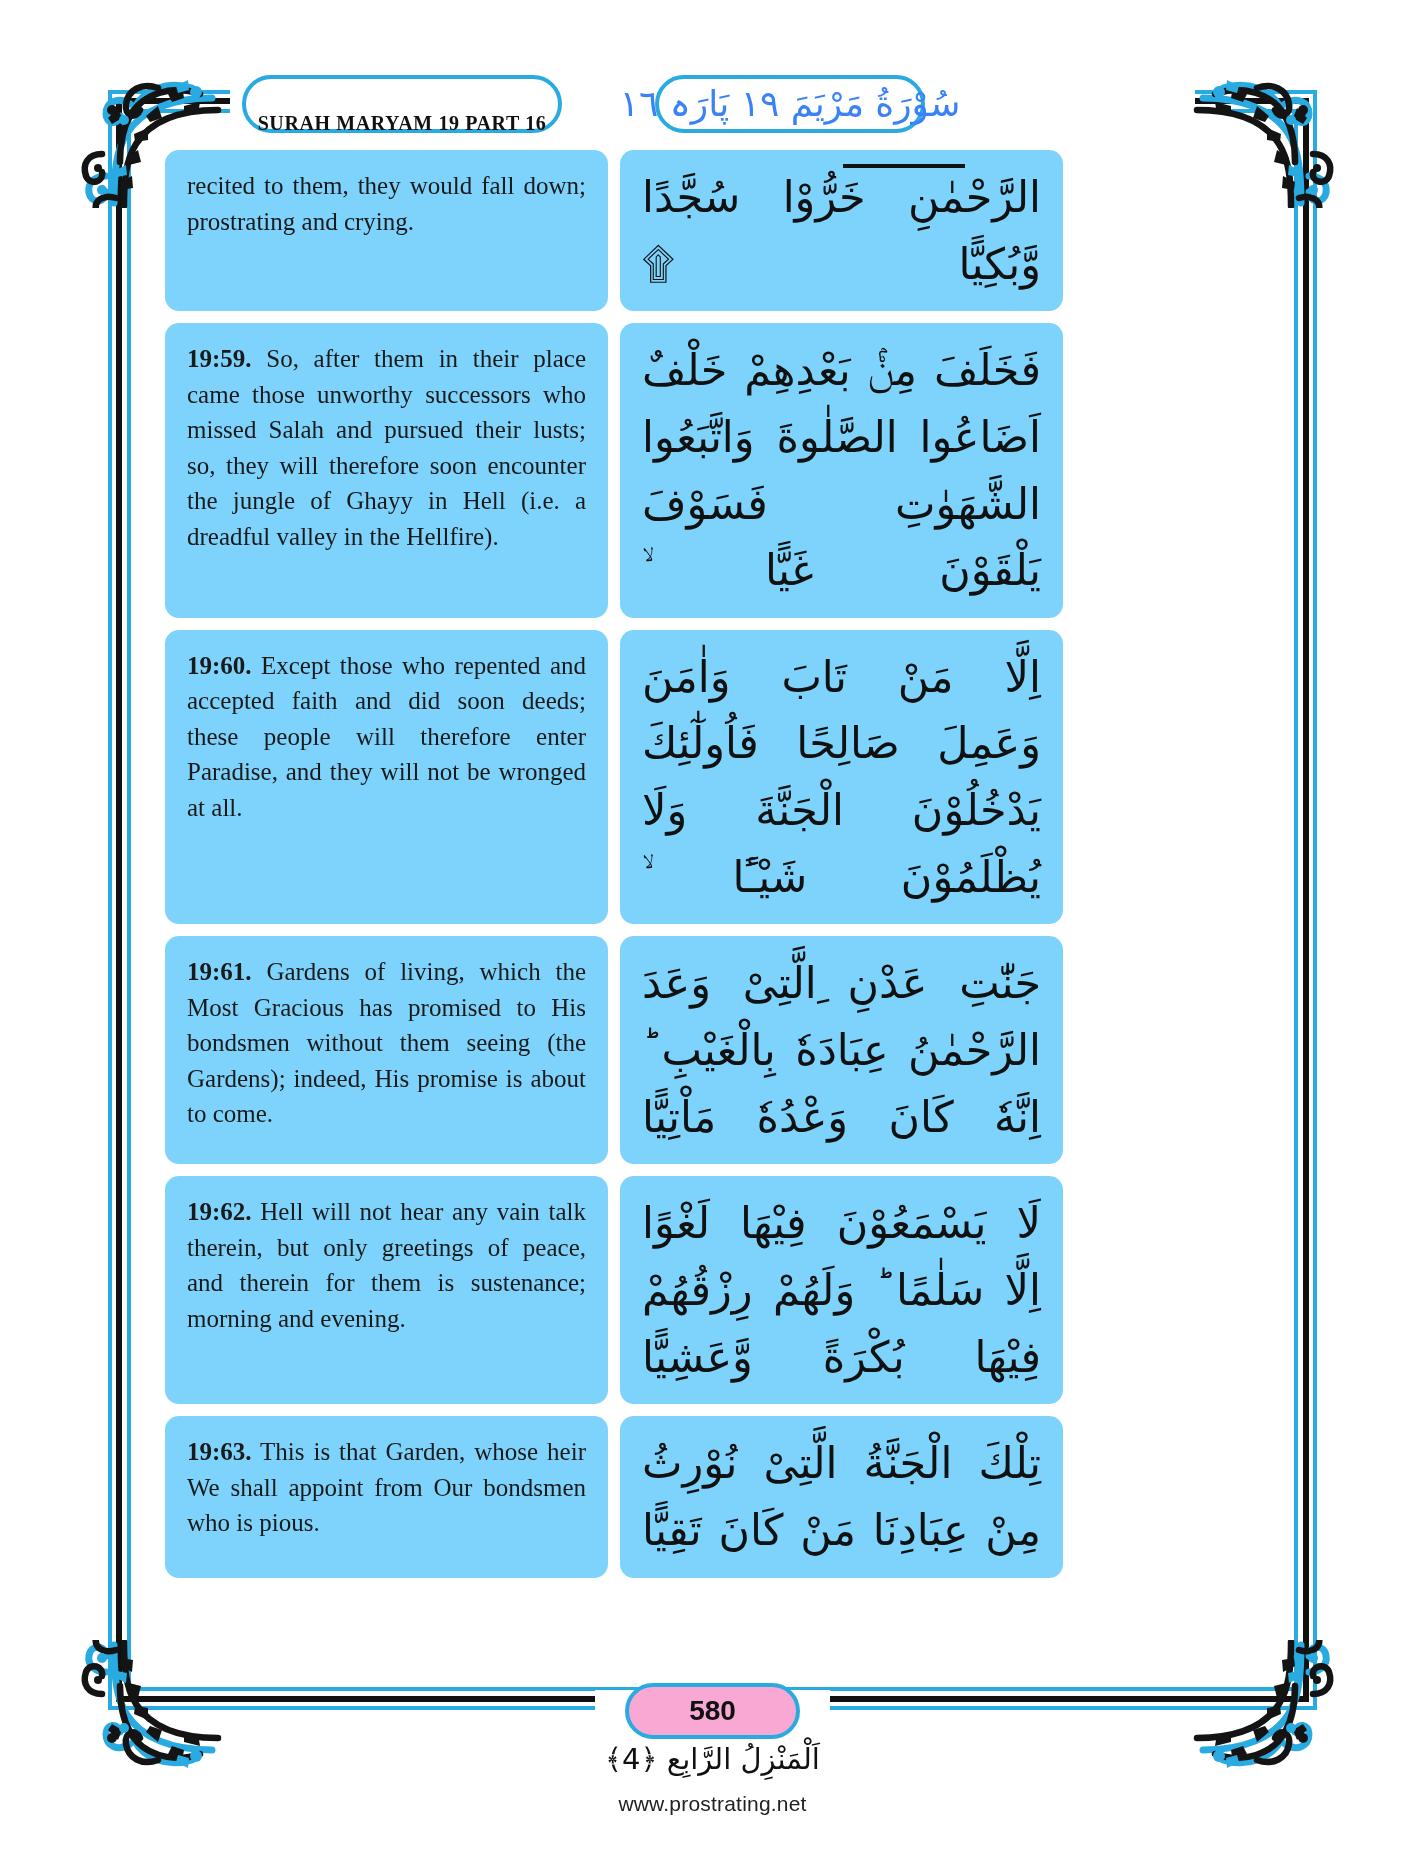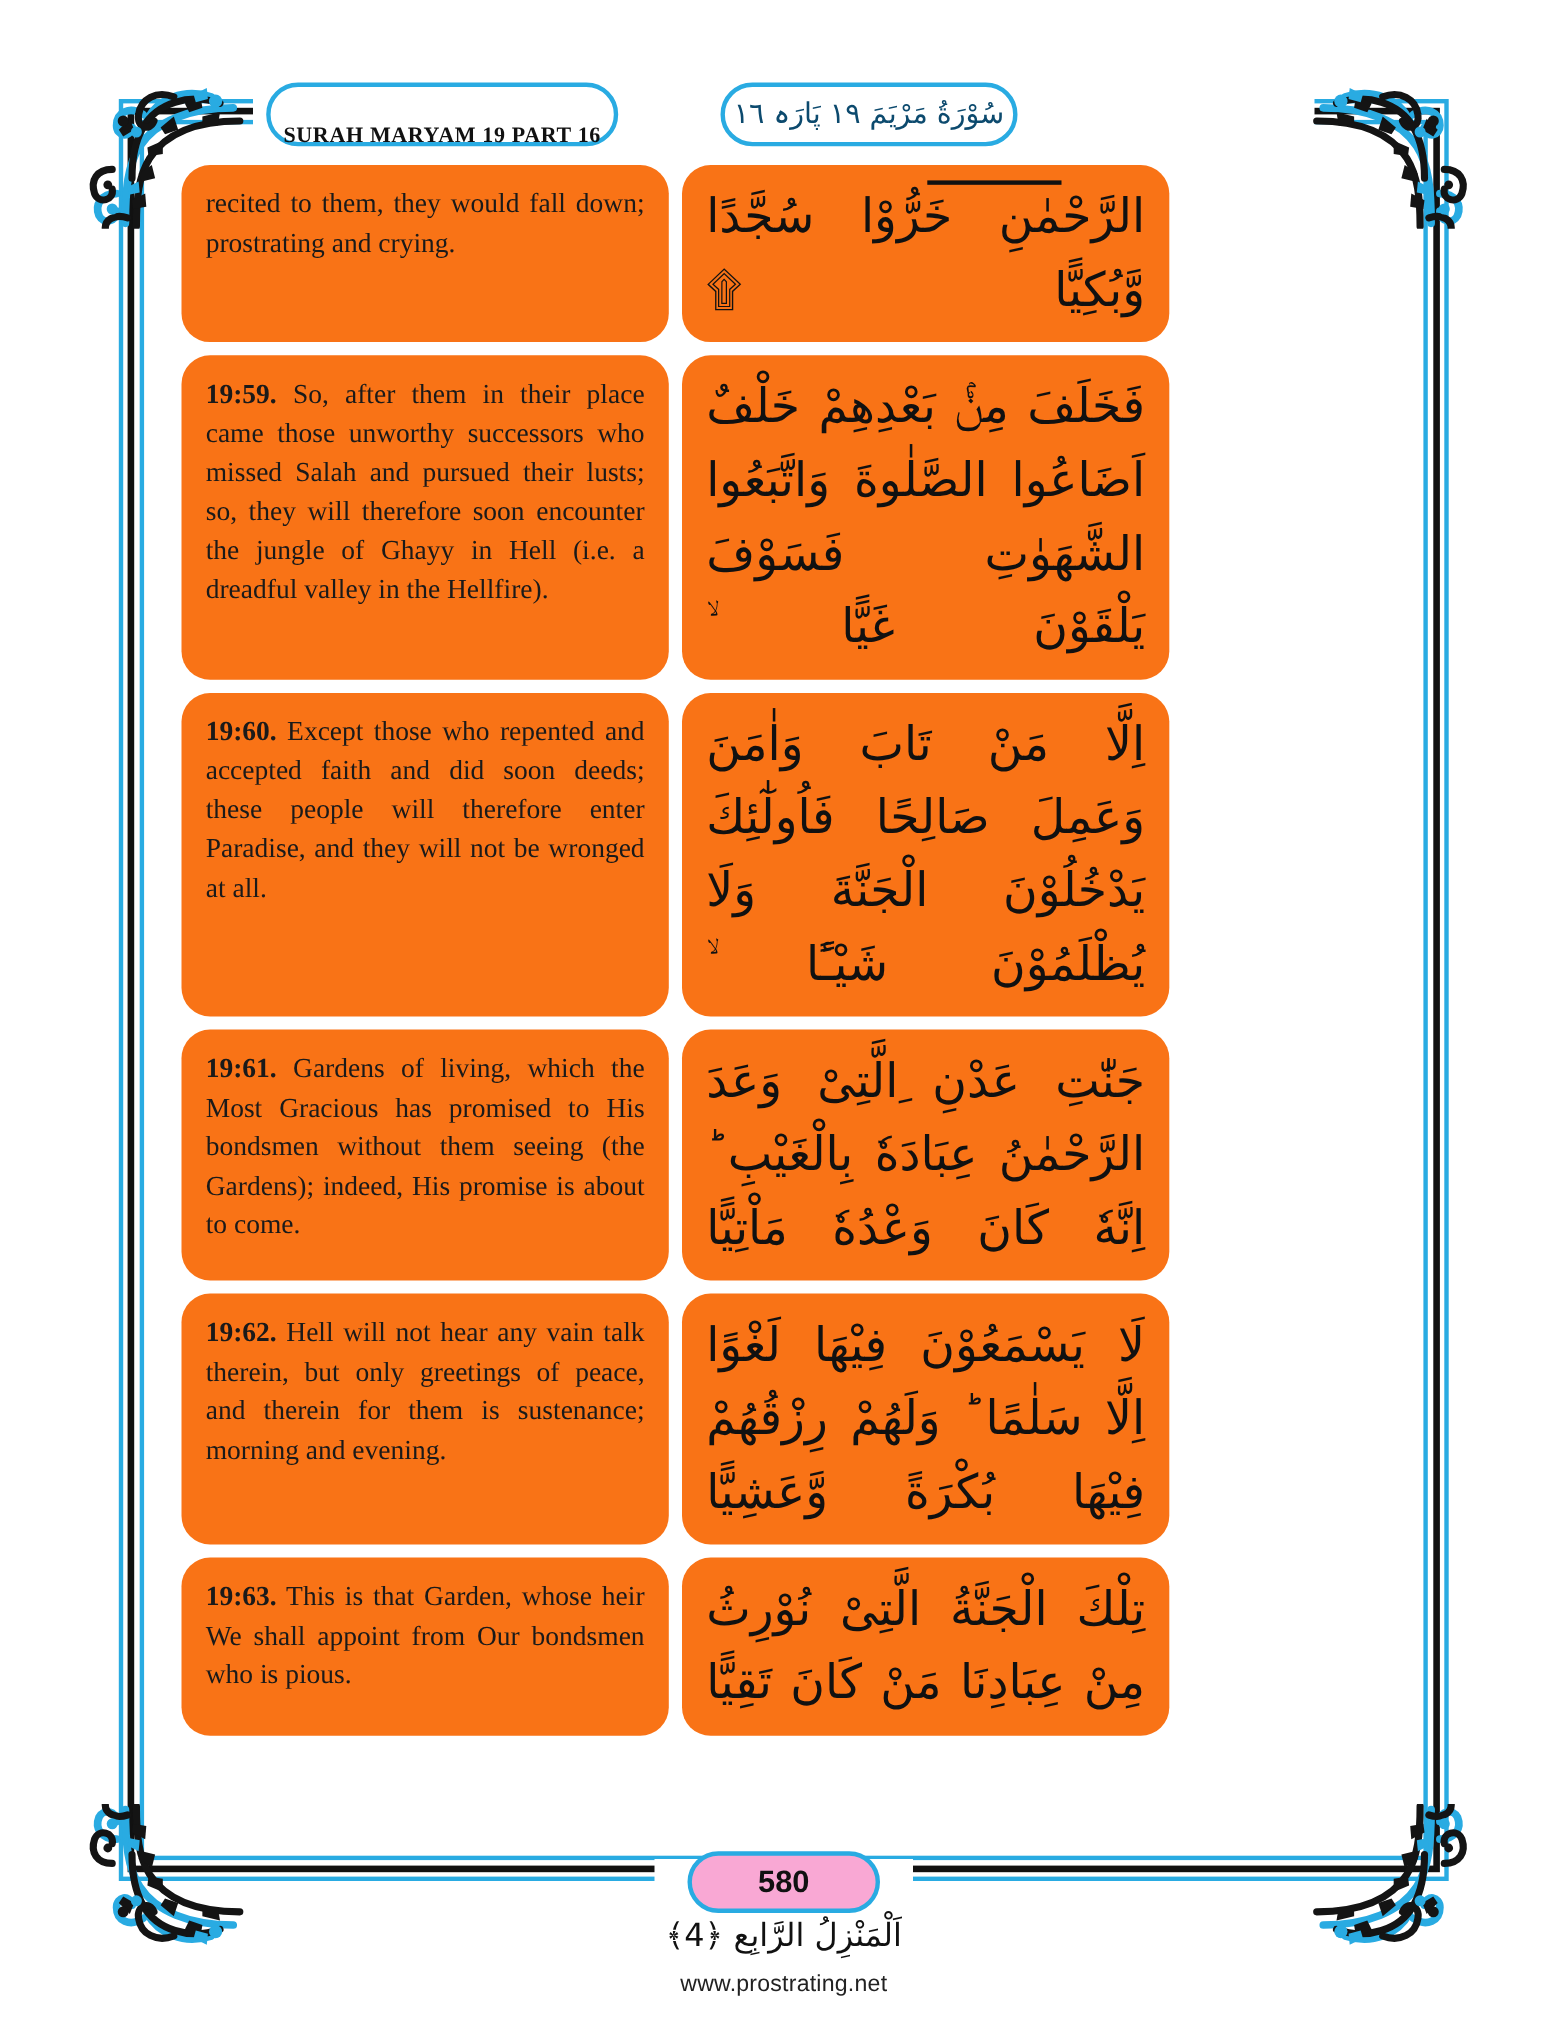--- a/index.html
+++ b/index.html
@@ -79,22 +79,22 @@
     font-family: "Liberation Serif", "DejaVu Serif", serif;
     font-weight: bold;
     font-size: 20px;
     letter-spacing: 0.6px;
     color: #111;
     white-space: nowrap;
     margin-top: 39px;
   }
   .header-title-ar {
     font-family: "DejaVu Sans", "Liberation Sans", sans-serif;
-    font-size: 26px;
-    color: #0c4a6e;
+    font-size: 36px;
+    color: #3b82f6;
     direction: rtl;
     white-space: nowrap;
     line-height: 1;
   }
 
   
   .ornament { position: absolute; }
   .ornament svg { display: block; }
   .orn-tl { left: 72px;   top: 58px; }
   .orn-tr { left: 1193px; top: 58px;   transform: scaleX(-1); }
@@ -107,22 +107,22 @@
     left: 165px; top: 150px;
     width: 1090px;
   }
   .row {
     display: flex;
     gap: 12px;
     margin-bottom: 12px;
     align-items: stretch;
   }
   .cell {
-    background: #f97316;
-    border-radius: 26px;
+    background: #7dd3fc;
+    border-radius: 14px;
     box-sizing: border-box;
   }
   .cell-en {
     width: 443px;
     padding: 18px 22px 16px 22px;
   }
   .cell-ar {
     width: 443px;
     padding: 14px 22px 14px 22px;
   }

